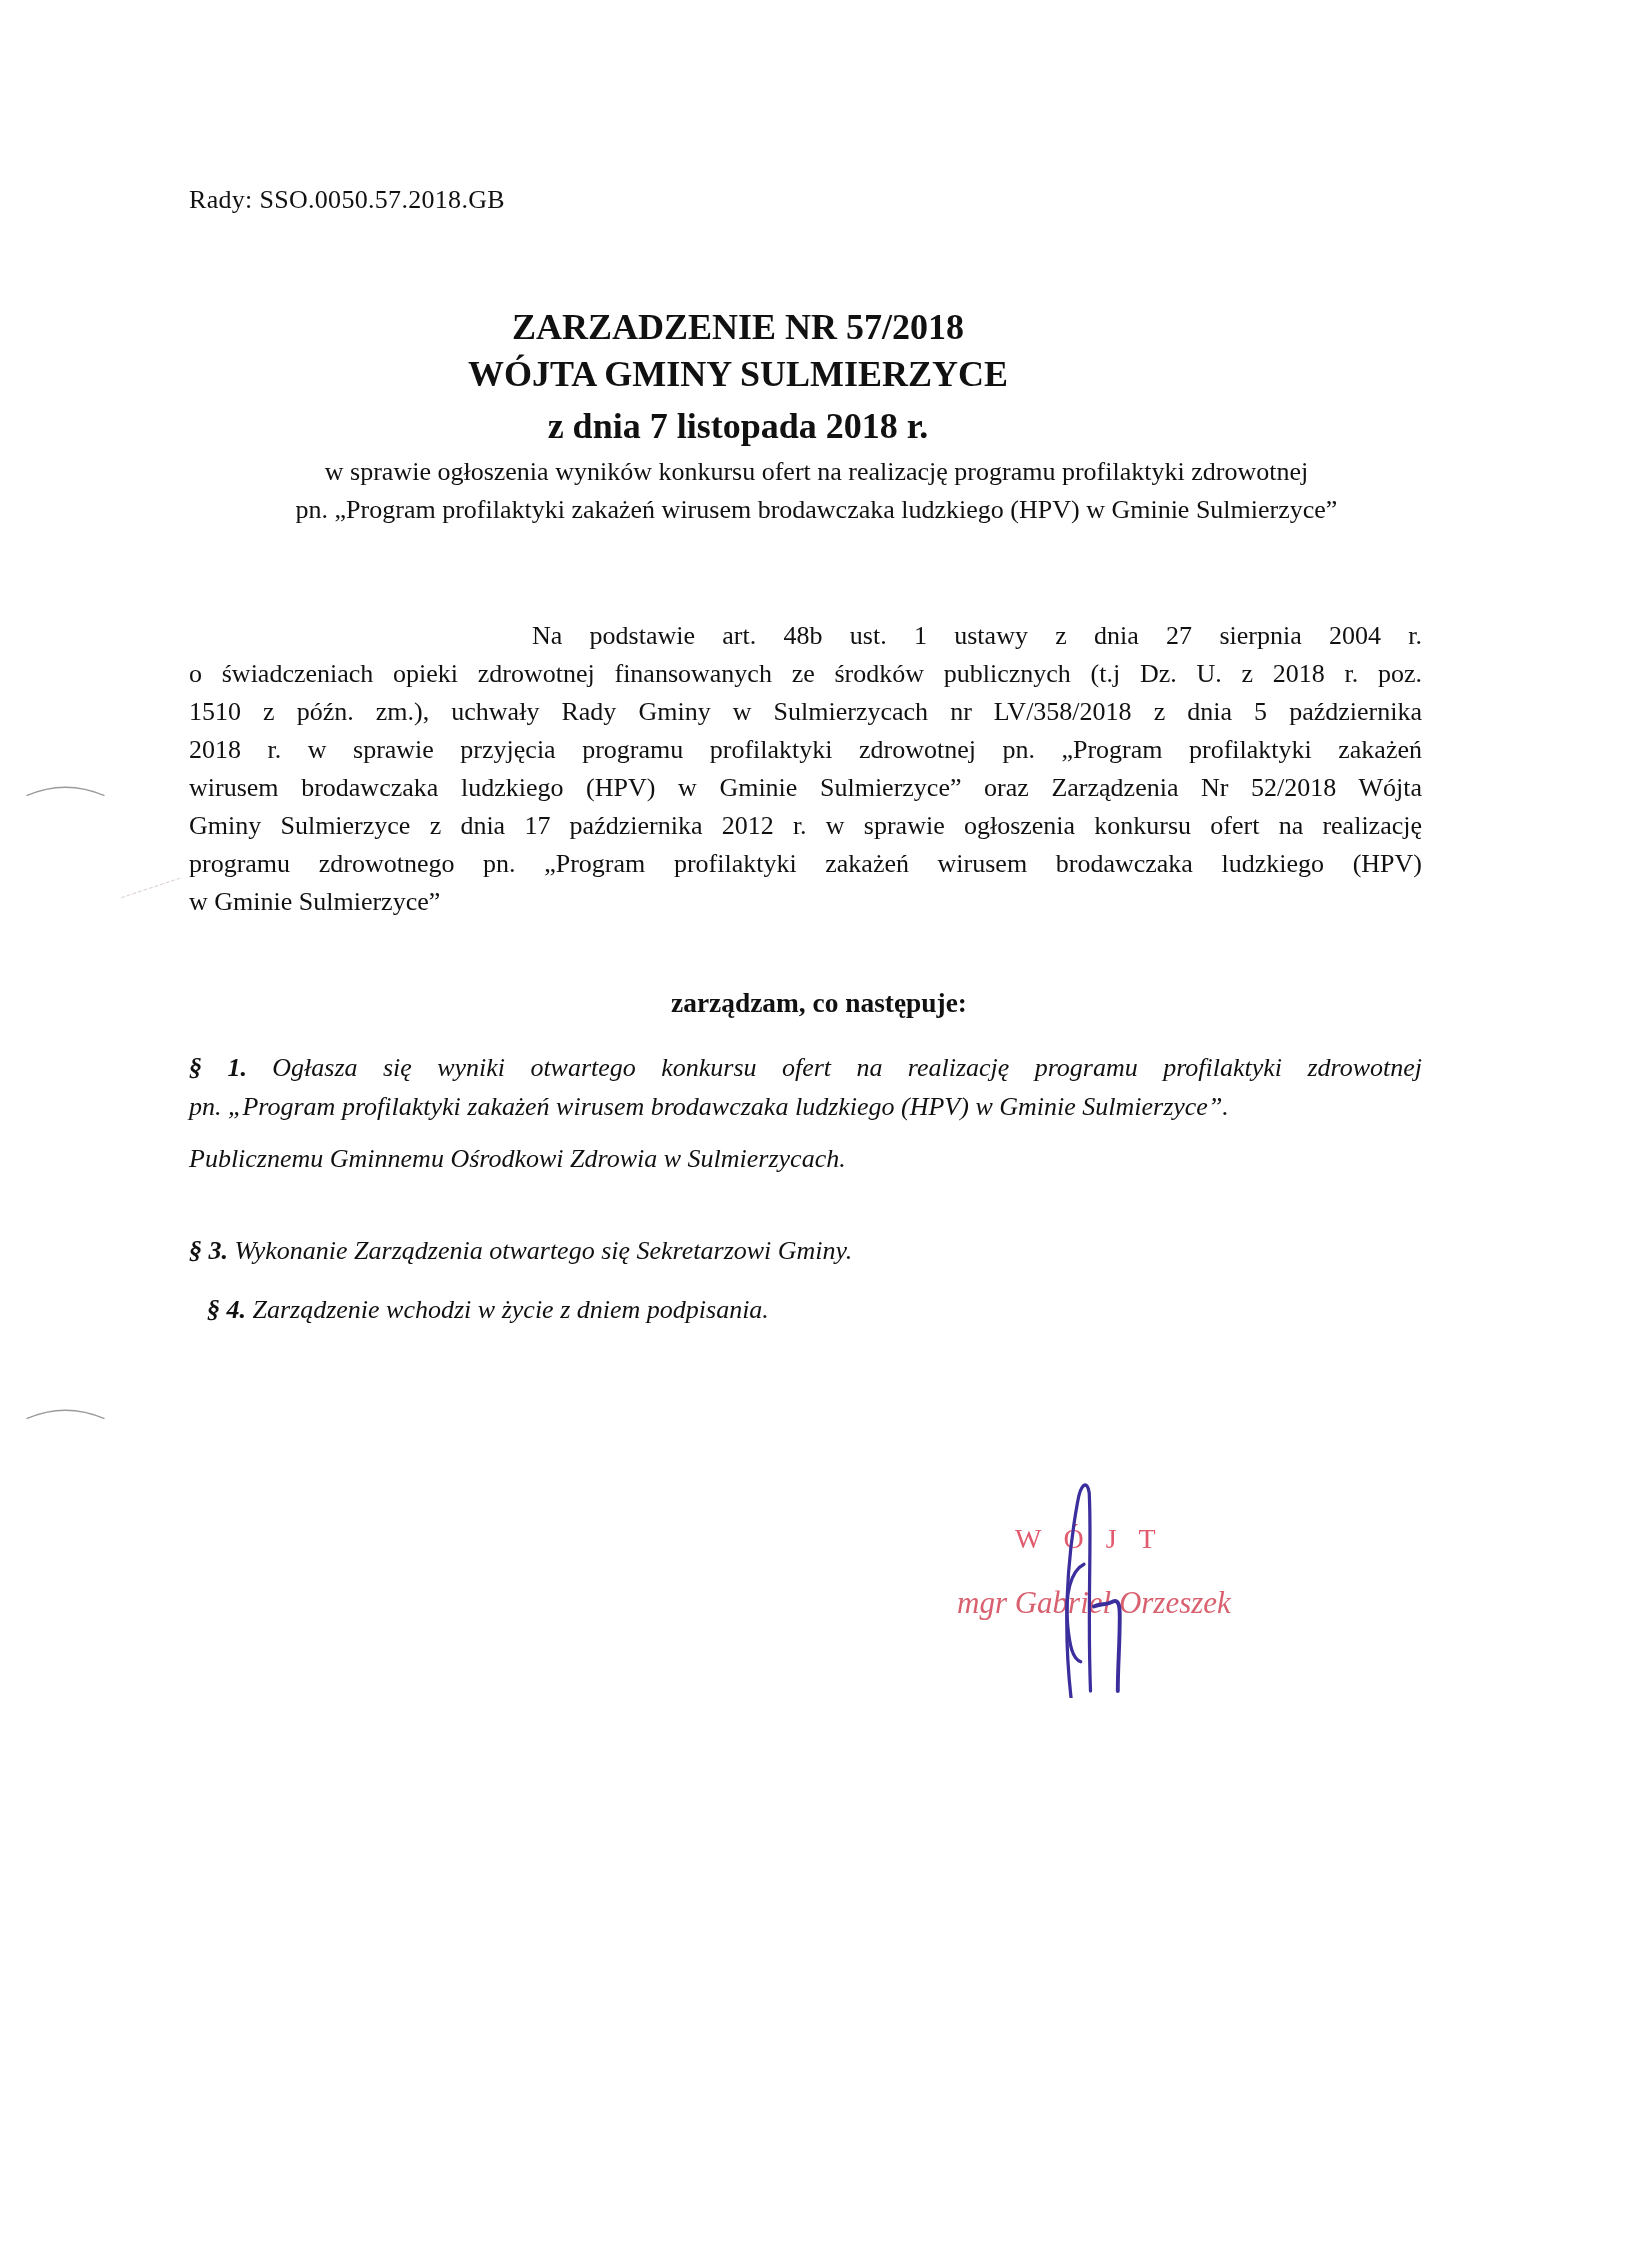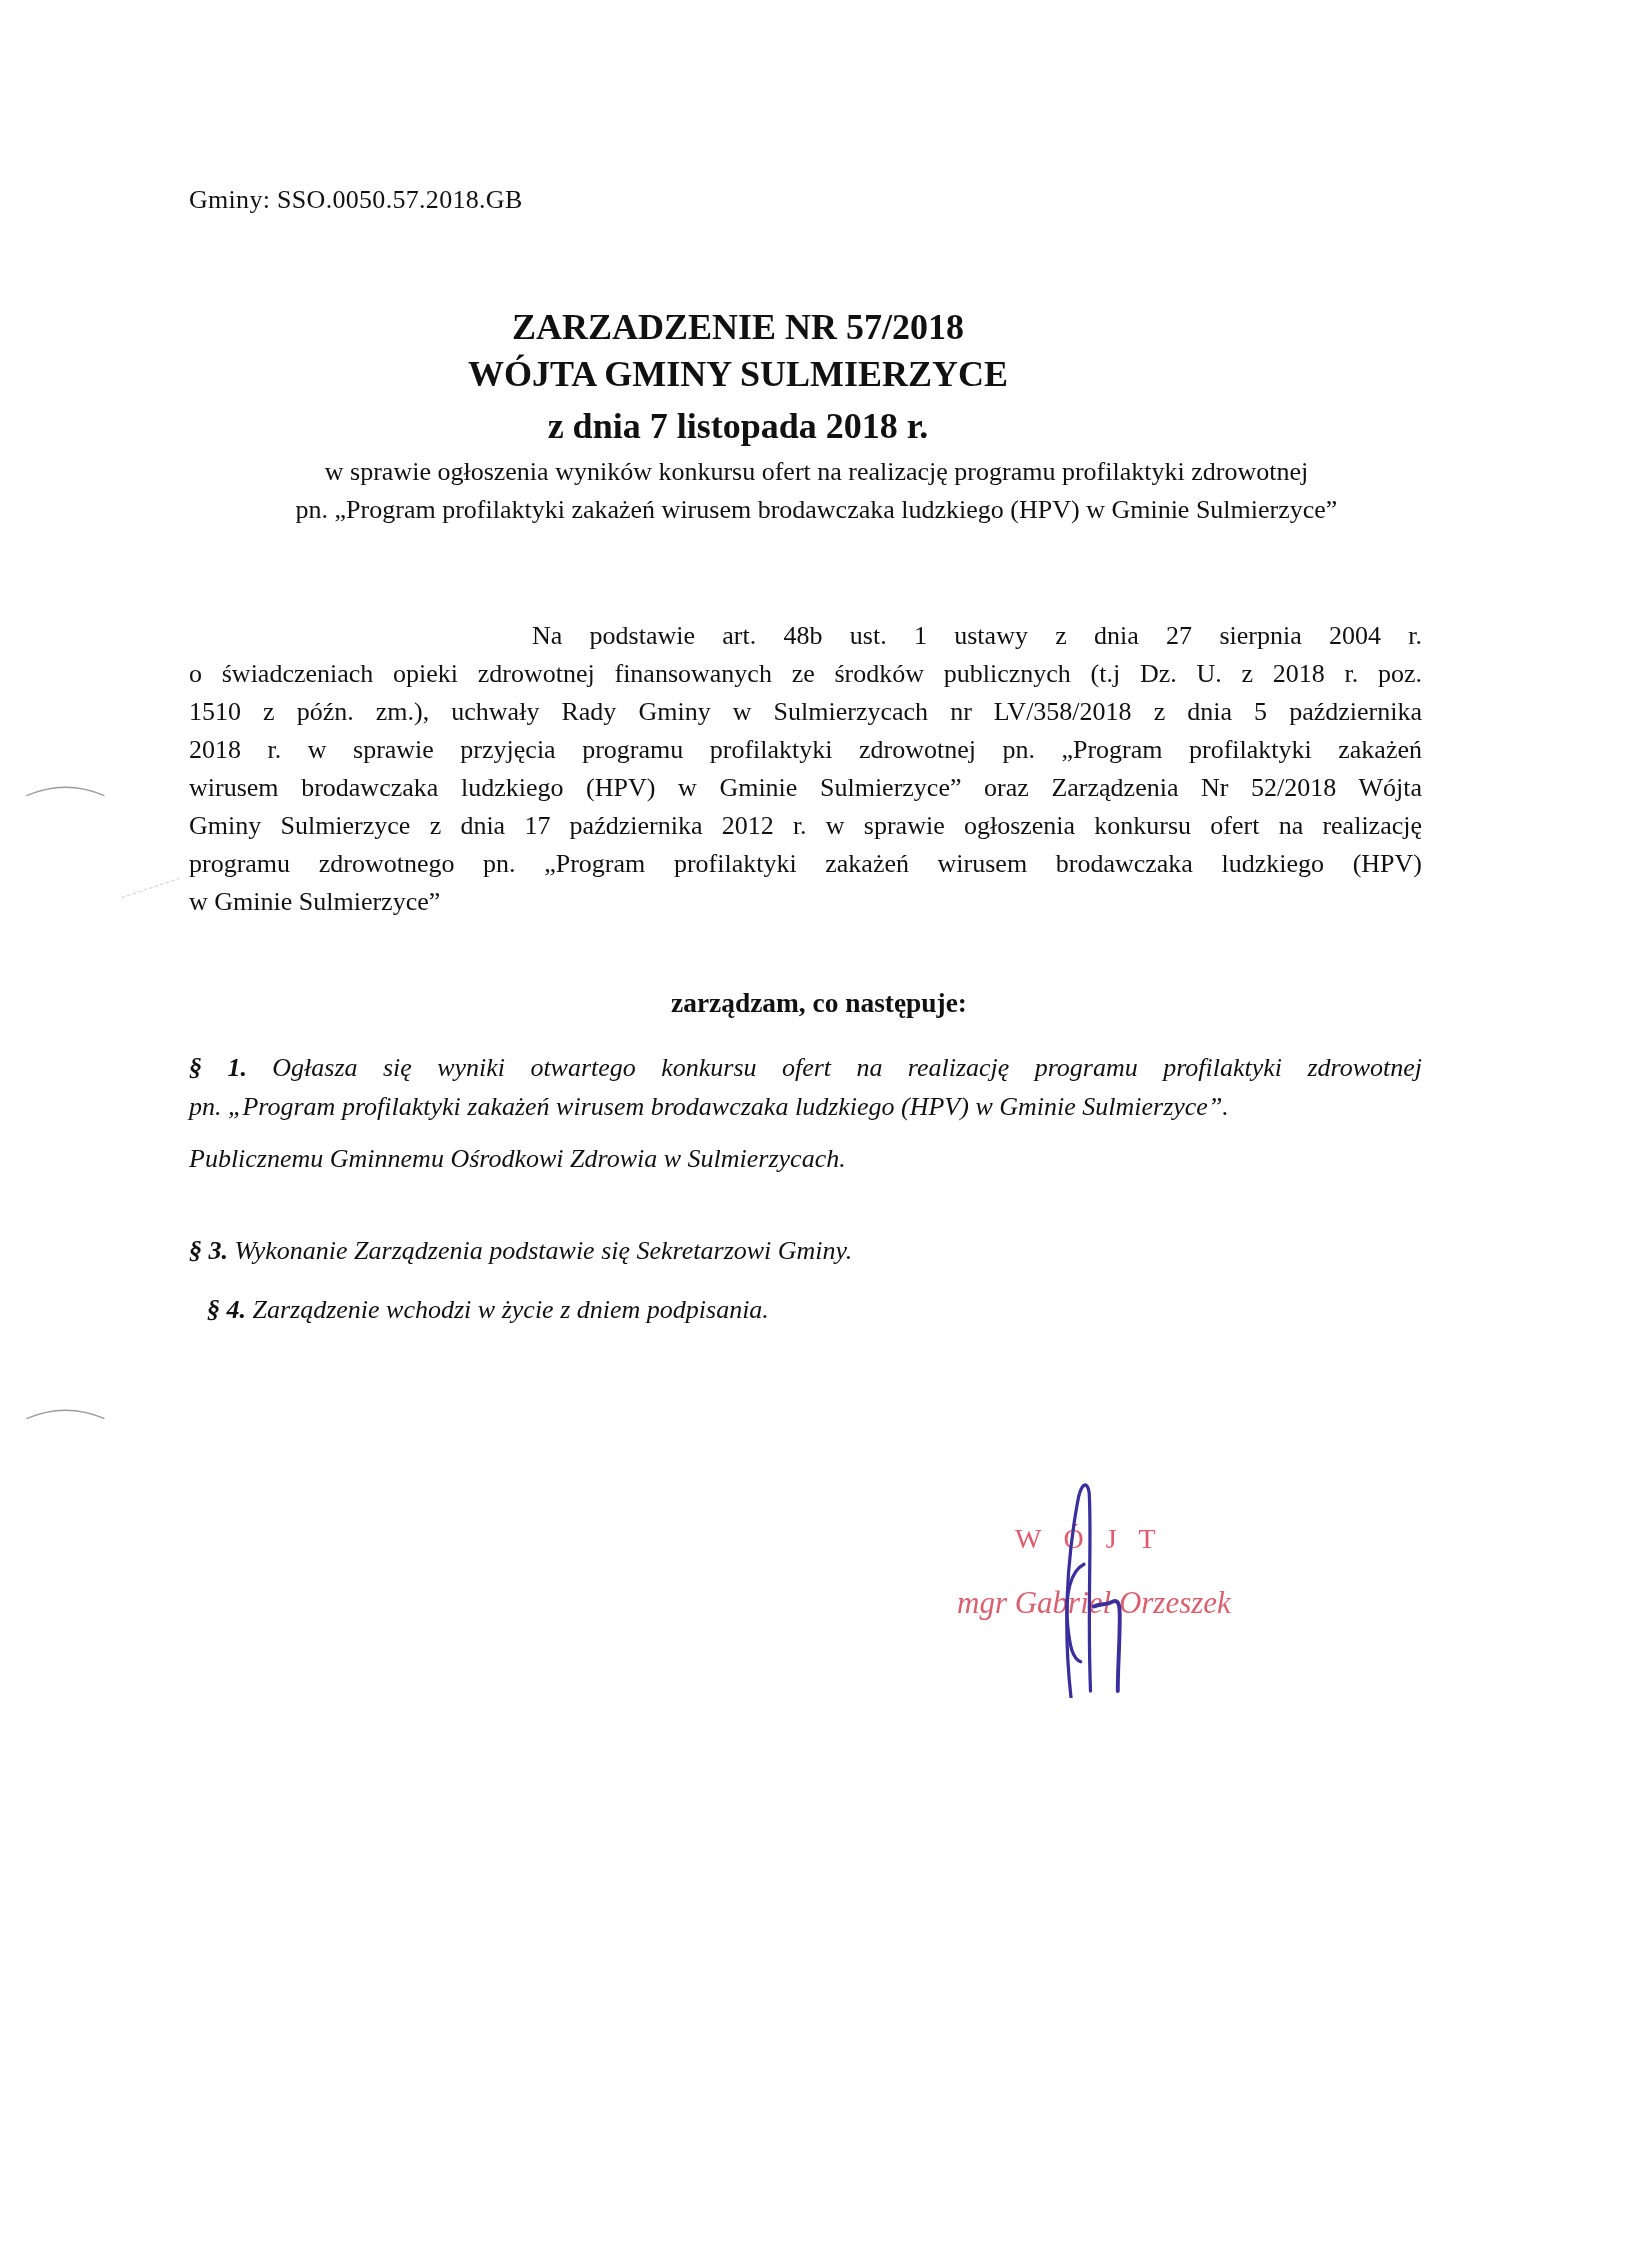--- a/index.html
+++ b/index.html
@@ -28,21 +28,21 @@
   .stamp-name { left: 957px; top: 1585px; color: #d9616f; font-size: 31px; font-style: italic; font-family: "Liberation Serif", serif; }
   .signature { left: 1045px; top: 1476px; width: 91px; height: 222px; }
   .mark { left: 23px; width: 85px; height: 13px; }
   .m1 { top: 784px; }
   .m2 { top: 1407px; }
   .m3 { left: 118px; top: 875px; width: 65px; height: 26px; }
 </style>
 </head>
 <body>
 
-<div class="abs ref">Gminy: SSO.0050.57.2018.GB</div>
+<div class="abs ref">Rady: SSO.0050.57.2018.GB</div>
 
 <div class="abs title t1">ZARZADZENIE NR 57/2018</div>
 <div class="abs title t2">WÓJTA GMINY SULMIERZYCE</div>
 <div class="abs title t3">z dnia 7 listopada 2018 r.</div>
 
 <div class="abs subject">
   <div>w sprawie ogłoszenia wyników konkursu ofert na realizację programu profilaktyki zdrowotnej</div>
   <div>pn. „Program profilaktyki zakażeń wirusem brodawczaka ludzkiego (HPV) w Gminie Sulmierzyce”</div>
 </div>
 
@@ -62,21 +62,21 @@
 <div class="abs para sec s1">
   <span class="line"><b>§ 1.</b> <span>Ogłasza się wyniki otwartego konkursu ofert na realizację programu profilaktyki zdrowotnej</span></span>
   <span class="line last">pn. „Program profilaktyki zakażeń wirusem brodawczaka ludzkiego (HPV) w Gminie Sulmierzyce”.</span>
 </div>
 
 <div class="abs para sec s2">
   <span class="line last">Publicznemu Gminnemu Ośrodkowi Zdrowia w Sulmierzycach.</span>
 </div>
 
 <div class="abs para sec s3">
-  <span class="line last"><b>§ 3.</b> <span>Wykonanie Zarządzenia podstawie się Sekretarzowi Gminy.</span></span>
+  <span class="line last"><b>§ 3.</b> <span>Wykonanie Zarządzenia otwartego się Sekretarzowi Gminy.</span></span>
 </div>
 
 <div class="abs para sec s4">
   <span class="line last"><b>§ 4.</b> <span>Zarządzenie wchodzi w życie z dniem podpisania.</span></span>
 </div>
 
 <div class="abs stamp-title">WÓJT</div>
 <div class="abs stamp-name">mgr Gabriel Orzeszek</div>
 
 <svg class="abs signature" viewBox="0 0 140 340">

